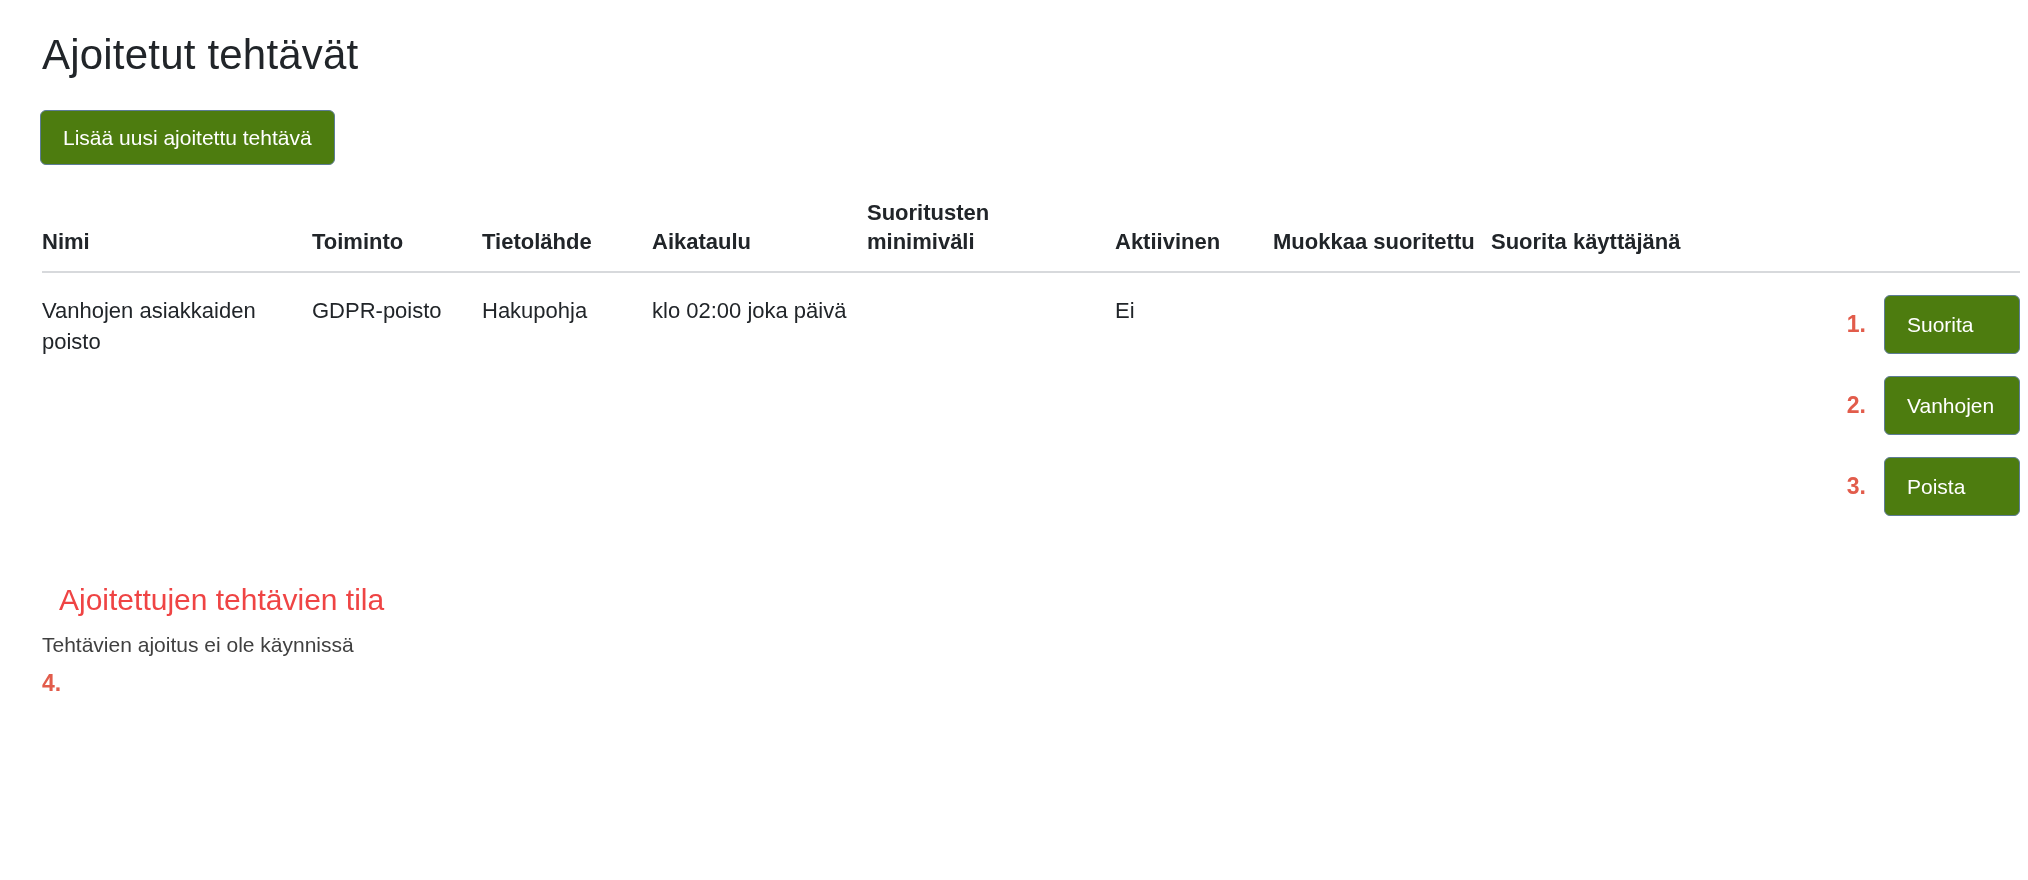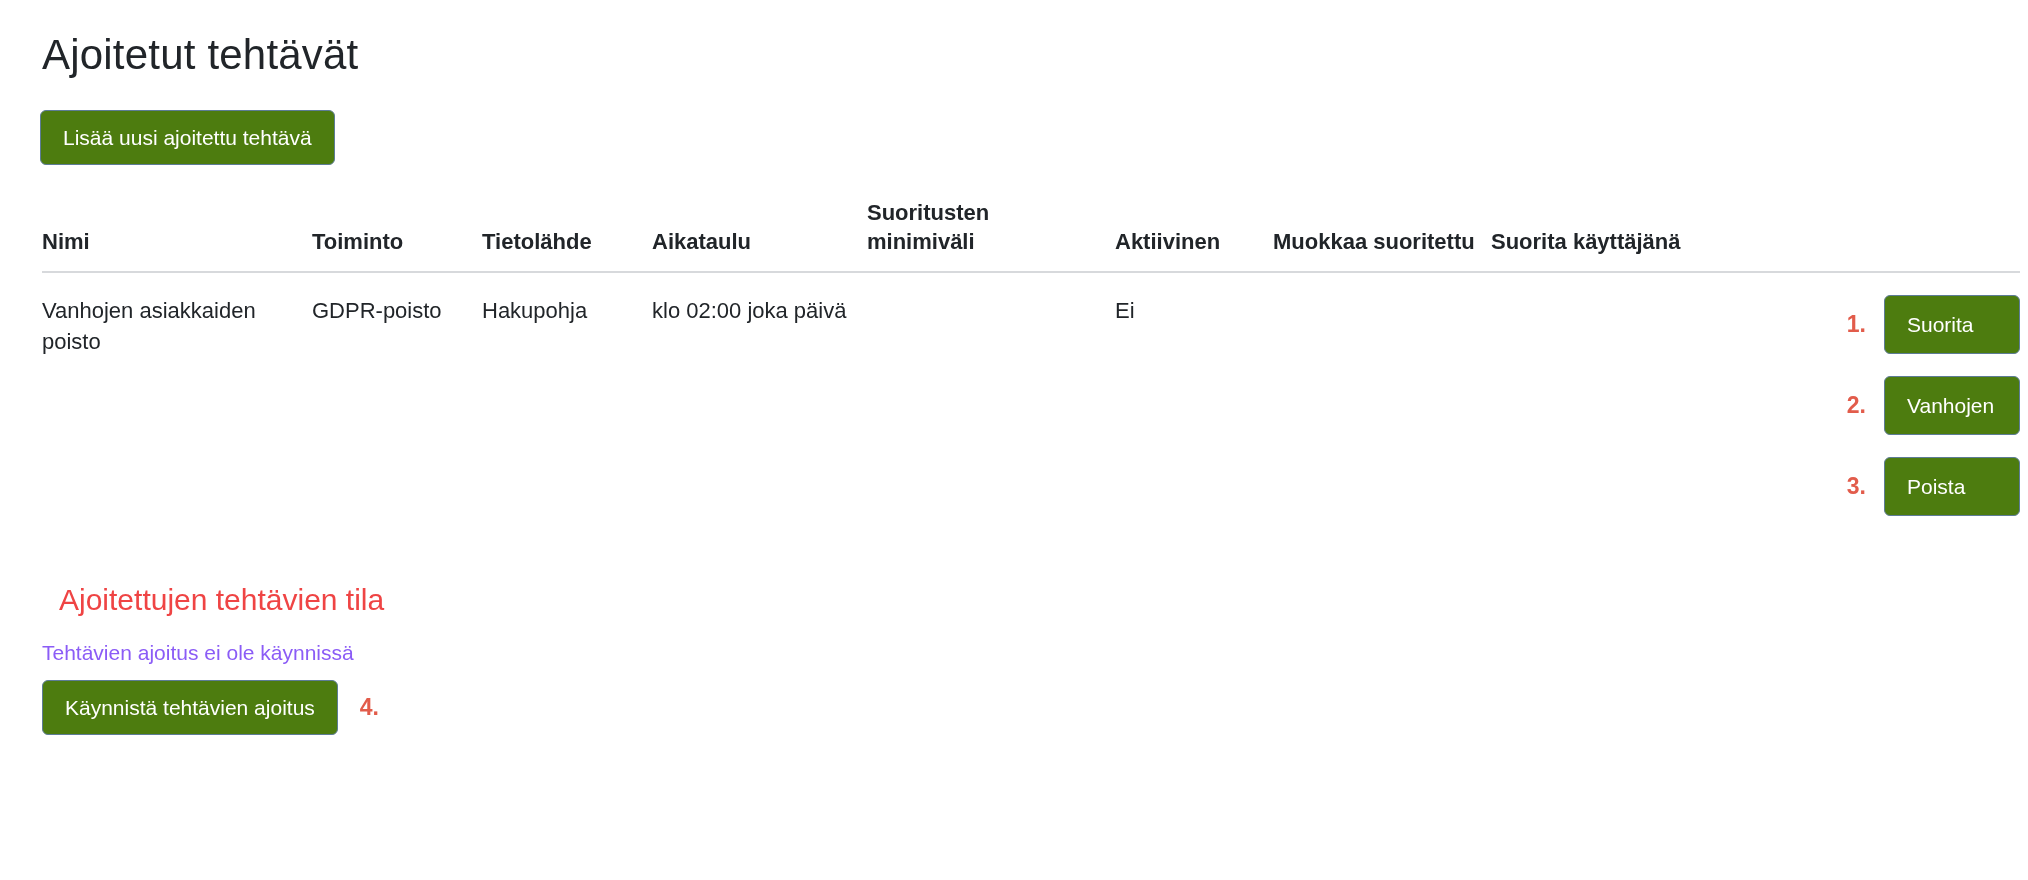--- a/index.html
+++ b/index.html
@@ -111,23 +111,23 @@
   }
 
   h2.section-title {
     font-size: 30px;
     font-weight: normal;
     margin: 42px 0 0 17px;
     color: #ef4444;
     line-height: 1.3;
   }
   .status-text {
-    color: #8b5cf6;
+    color: #404040;
     font-size: 21px;
-    margin-top: 20px;
+    margin-top: 12px;
     line-height: 1.3;
   }
   .start-row {
     display: flex;
     align-items: center;
     gap: 22px;
     margin-top: 14px;
   }
   .start-row .step-num { font-size: 23px; }
 </style>
@@ -191,18 +191,17 @@
             </div>
           </td>
         </tr>
       </tbody>
     </table>
 
     <h2 class="section-title">Ajoitettujen tehtävien tila</h2>
     <div class="status-text">Tehtävien ajoitus ei ole käynnissä</div>
 
     <div class="start-row">
-      <button class="btn">Käynnistä tehtävien ajoitus</button>
       <span class="step-num">4.</span>
     </div>
 
   </div>
 </div>
 
 </body></html>

